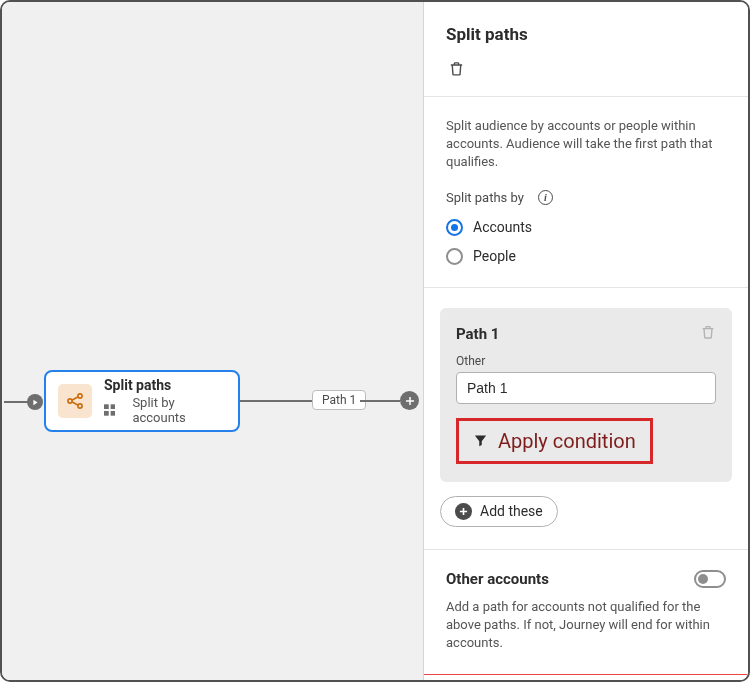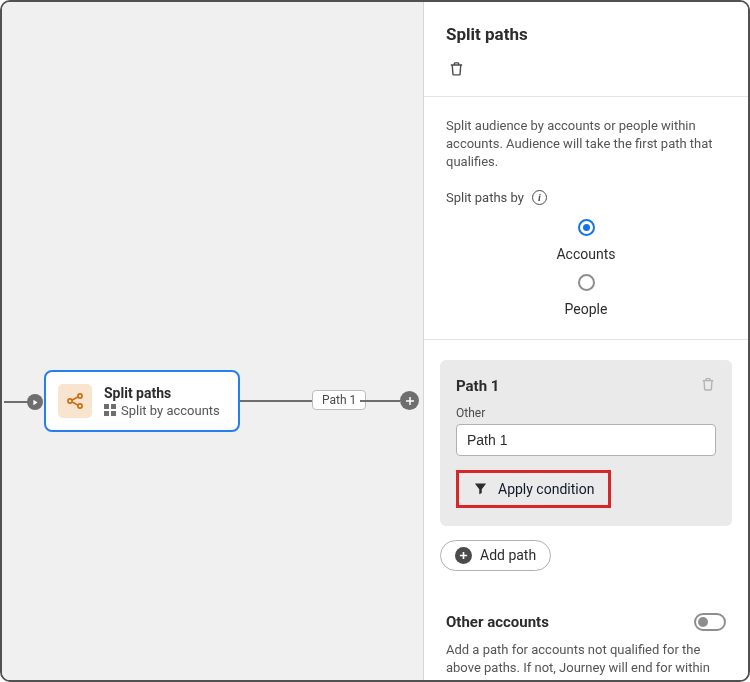--- a/index.html
+++ b/index.html
@@ -51,21 +51,21 @@
       height: 34px;
       background: #F9E4CF;
       border-radius: 5px;
       display: flex;
       align-items: center;
       justify-content: center;
       flex-shrink: 0;
     }
     .node-text { display: flex; flex-direction: column; gap: 2px; }
     .node-title { font-size: 14px; font-weight: 700; color: #2c2c2c; }
-    .node-subtitle-row { display: flex; align-items: center; gap: 5px; }
+    .node-subtitle-row { display: flex; align-items: center; gap: 17px; }
     .node-subtitle { font-size: 13px; color: #555; }
     .entry-port {
       position: absolute;
       top: 392px;
       left: 25px;
       width: 16px;
       height: 16px;
       border-radius: 50%;
       background: #6E6E6E;
       display: flex;
@@ -138,35 +138,35 @@
       font-size: 13px;
       color: #555;
       line-height: 1.4;
     }
     .split-by-section {
       padding: 18px 22px 22px 22px;
       border-bottom: 1px solid #e4e4e4;
     }
     .split-by-label-row {
       display: flex;
-      gap: 8px;
+      gap: 14px;
       margin-bottom: 14px;
     }
     .split-by-label {
       font-size: 13px;
       color: #4b4b4b;
     }
     .info-icon {
       width: 15px; height: 15px; border: 1.5px solid #4b4b4b; border-radius: 50%;
       display: flex; align-items: center; justify-content: center;
       font-size: 10px; font-weight: 700; font-family: Georgia, serif; font-style: italic;
       color: #4b4b4b;
     }
     .radio-row {
-      display: flex; align-items: center; gap: 10px; margin-bottom: 12px; cursor: pointer; flex-direction: column;
+      display: flex; align-items: center; gap: 10px; margin-bottom: 12px; cursor: pointer;
     }
     .radio {
       width: 17px; height: 17px; border-radius: 50%;
       display: flex; align-items: center; justify-content: center;
     }
     .radio.selected { border: 2px solid #1473E6; }
     .radio.selected::after {
       content: ""; width: 7px; height: 7px; border-radius: 50%; background: #1473E6;
     }
     .radio.unselected { border: 2px solid #8E8E8E; }
@@ -186,34 +186,34 @@
     .text-input {
       width: 100%; padding: 7px 10px; font-size: 14px; color: #2c2c2c;
       border: 1px solid #b1b1b1; border-radius: 4px; background: #fff;
     }
     .apply-condition {
       margin-top: 14px; display: flex; align-items: center; gap: 10px;
       padding: 8px 14px; cursor: pointer;
       border: 3px solid #D6272B; background: transparent;
       width: fit-content;
     }
-    .apply-condition-text { font-size: 14px; color: #0f172a; text-align: right; }
+    .apply-condition-text { font-size: 20px; color: #7f1d1d; text-align: right; }
     .add-path-btn {
       margin: 0 16px 22px 16px; width: fit-content;
       display: flex; align-items: center; gap: 8px;
       padding: 6px 14px; border: 1px solid #b1b1b1; border-radius: 16px;
       background: #fff; cursor: pointer;
     }
     .add-path-icon {
       width: 17px; height: 17px; border-radius: 50%; background: #4B4B4B;
       display: flex; align-items: center; justify-content: center; color: #fff;
     }
     .add-path-text { font-size: 14px; color: #2c2c2c; }
     .divider { height: 1px; background: #e4e4e4; margin: 0; }
-    .other-section { padding: 20px 22px 22px 22px; border-bottom: 3px solid #ef4444;}
+    .other-section { padding: 20px 22px 22px 22px; border-bottom: 1px solid #ef4444;}
     .other-header {
       display: flex; justify-content: space-between; align-items: center; margin-bottom: 10px;
     }
     .other-title { font-size: 15px; font-weight: 700; color: #2c2c2c; }
     .toggle {
       width: 32px; height: 18px; border: 2px solid #8E8E8E; border-radius: 10px;
       position: relative; background: #fff;
     }
     .toggle-knob {
       width: 10px; height: 10px; border-radius: 50%; background: #8E8E8E;
@@ -313,21 +313,21 @@
         <span class="apply-condition-text">Apply condition</span>
       </div>
     </div>
 
     <div class="add-path-btn">
       <span class="add-path-icon">
         <svg width="9" height="9" viewBox="0 0 10 10">
             <path d="M5 1v8M1 5h8" stroke="#fff" stroke-width="1.8"></path>
           </svg>
       </span>
-      <span class="add-path-text">Add path</span>
+      <span class="add-path-text">Add these</span>
     </div>
 
     <div class="divider"></div>
 
     <div class="other-section">
       <div class="other-header">
         <span class="other-title">Other accounts</span>
         <div class="toggle">
           <div class="toggle-knob"></div>
         </div>

